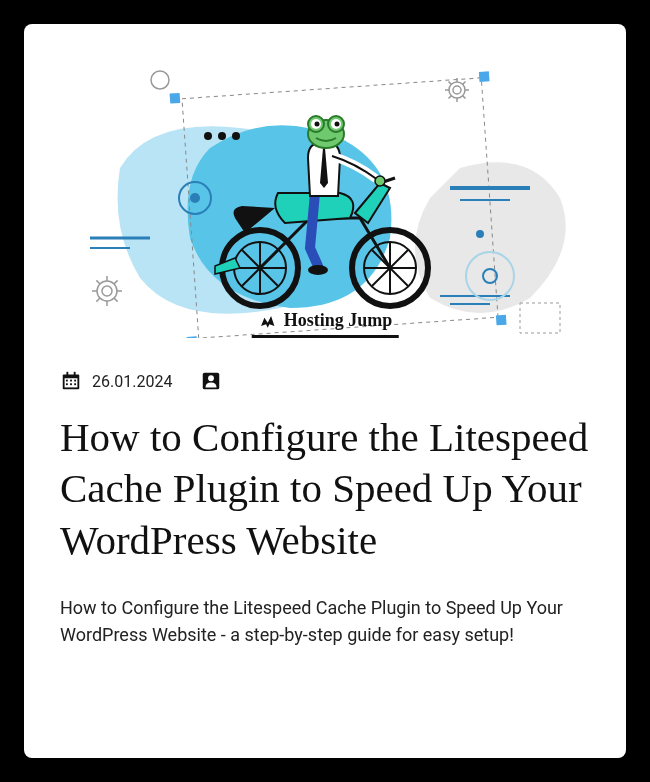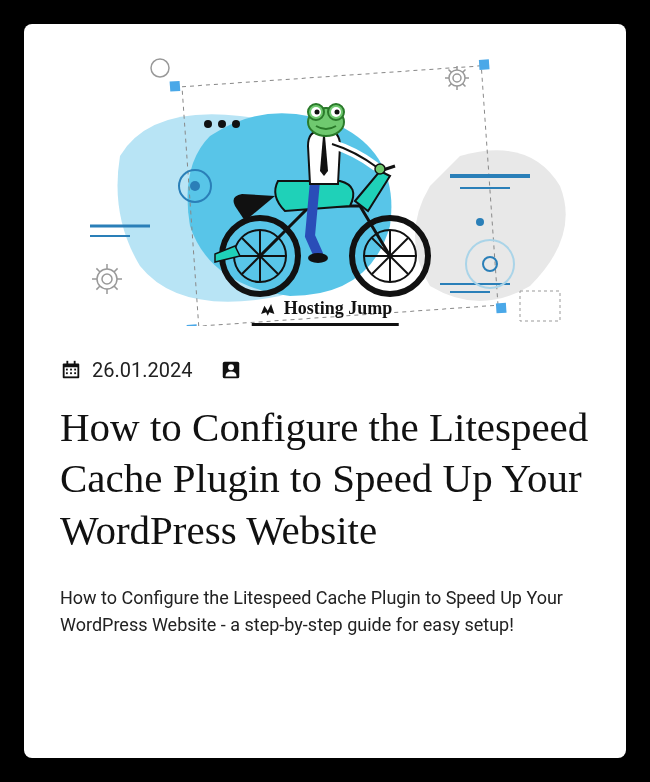--- a/index.html
+++ b/index.html
@@ -14,21 +14,21 @@
       background: #000;
       padding: 24px;
       font-family: -apple-system, BlinkMacSystemFont, "Segoe UI", Roboto, sans-serif;
     }
     
     .card {
       width: 100%;
       height: 100%;
       background: #fff;
       border-radius: 8px;
-      padding: 12px 36px 36px 36px;
+      padding: 24px 36px 36px 36px;
       overflow: hidden;
     }
     
     .hero-image {
       width: 100%;
       height: 290px;
       position: relative;
       display: flex;
       align-items: center;
       justify-content: center;
@@ -77,21 +77,21 @@
       gap: 10px;
     }
     
     .meta-icon {
       width: 22px;
       height: 22px;
       fill: #111;
     }
     
     .meta-text {
-      font-size: 20px;
+      font-size: 16px;
       color: #222;
     }
     
     .article-title {
       font-family: Georgia, "Times New Roman", serif;
       font-size: 41px;
       font-weight: 500;
       line-height: 1.25;
       color: #111;
       margin-bottom: 28px;

